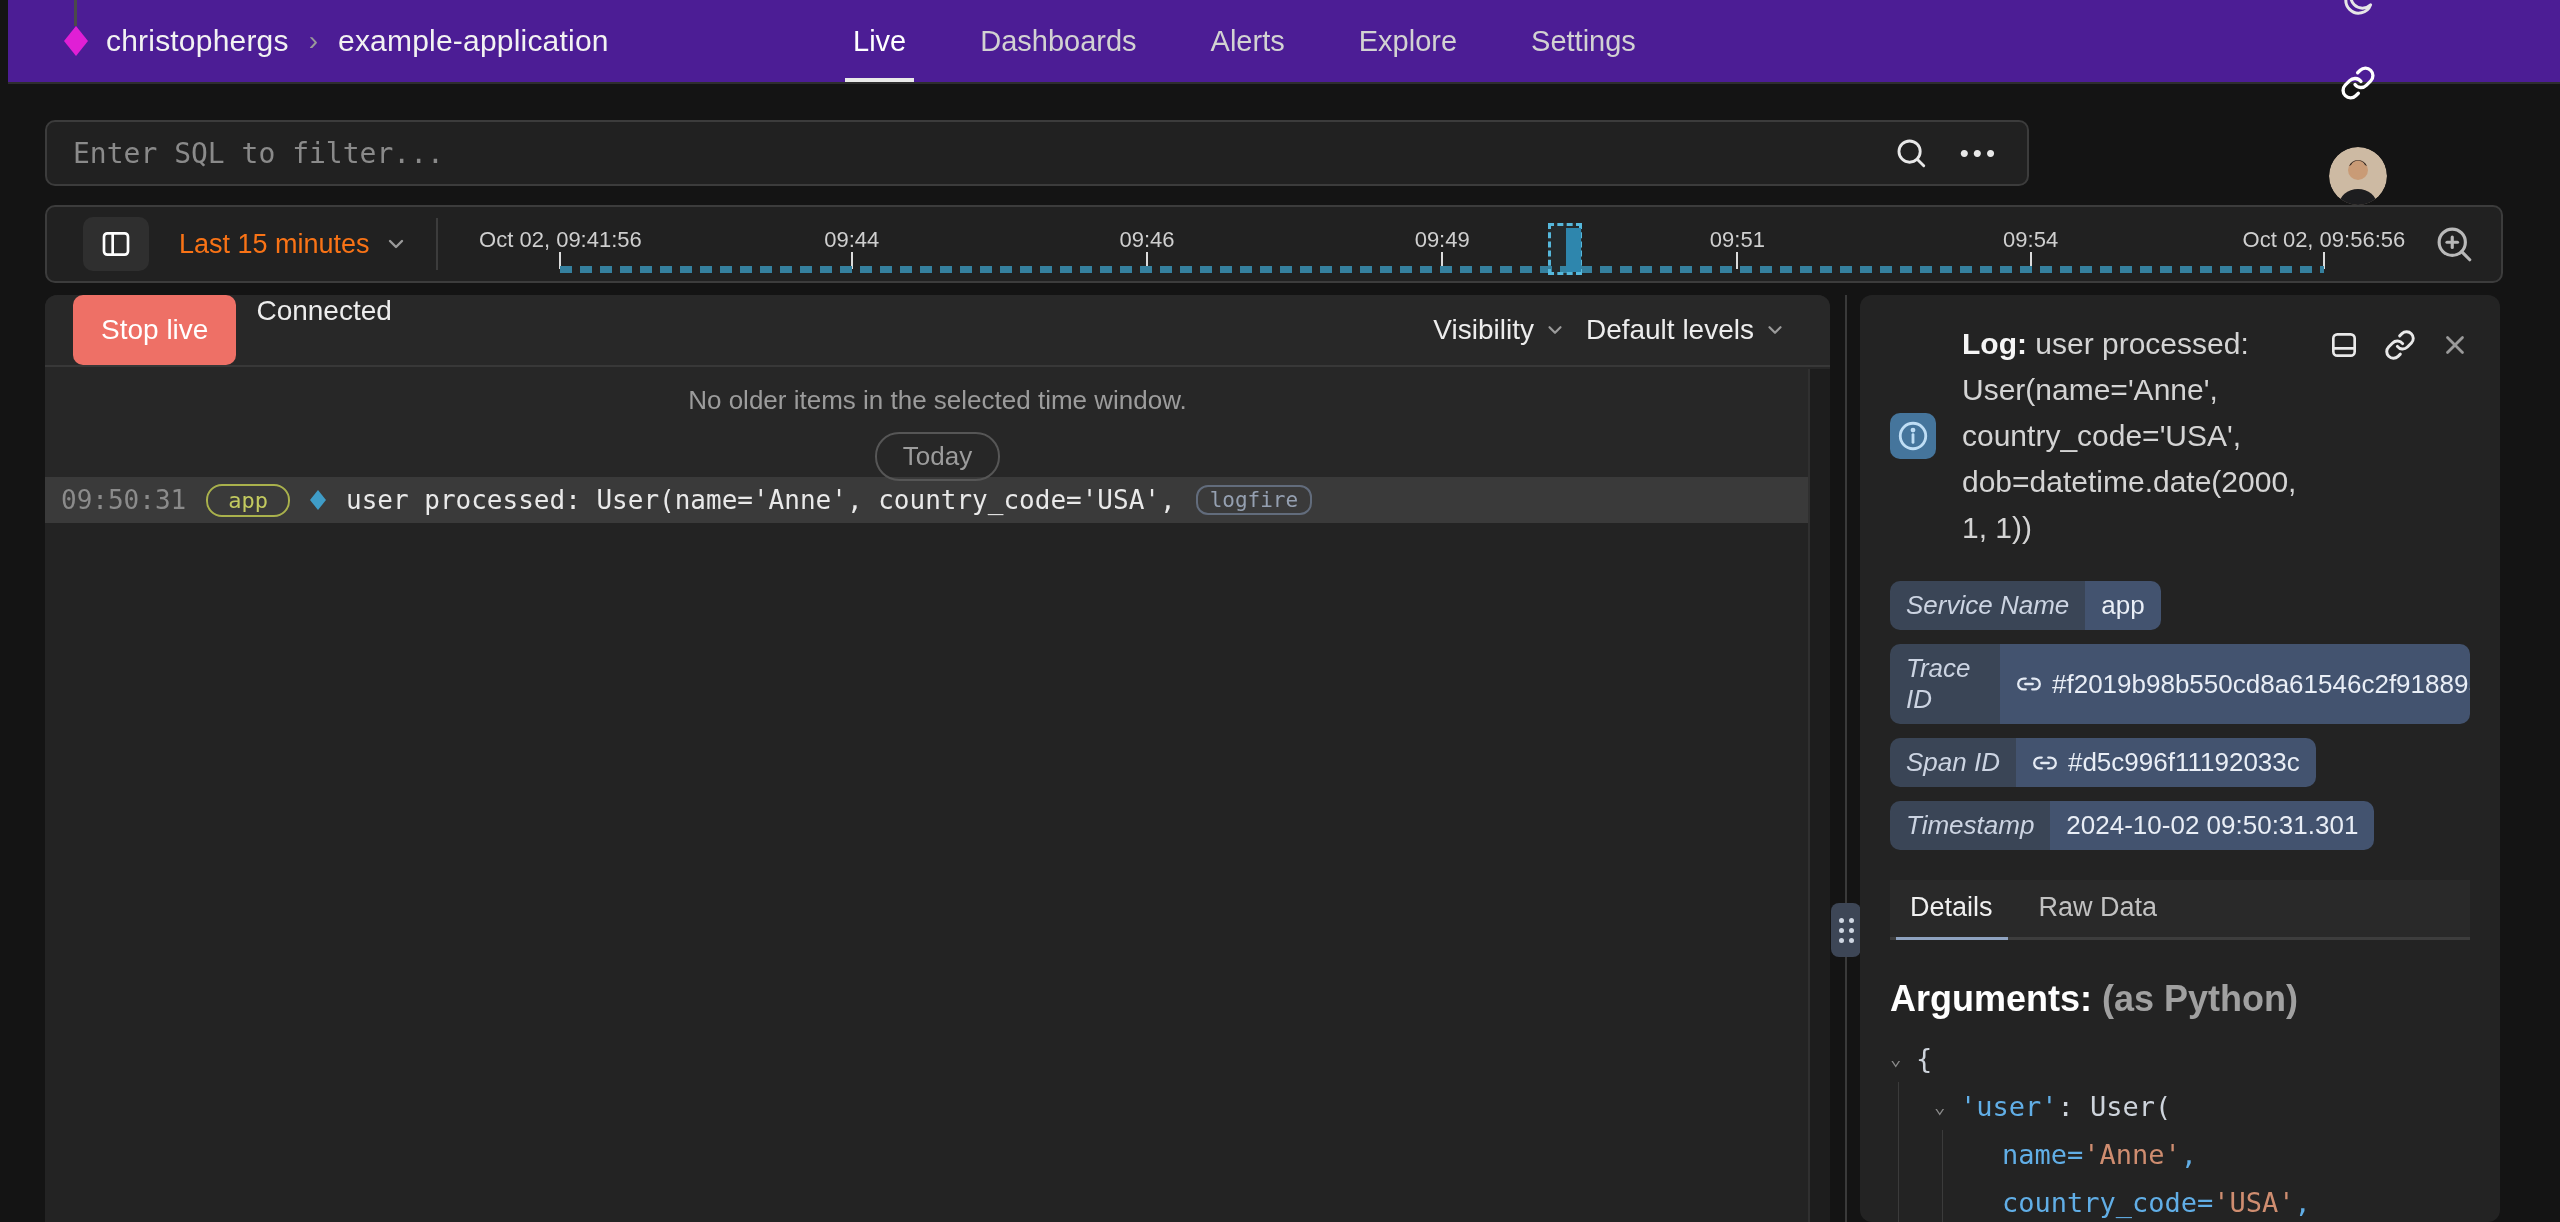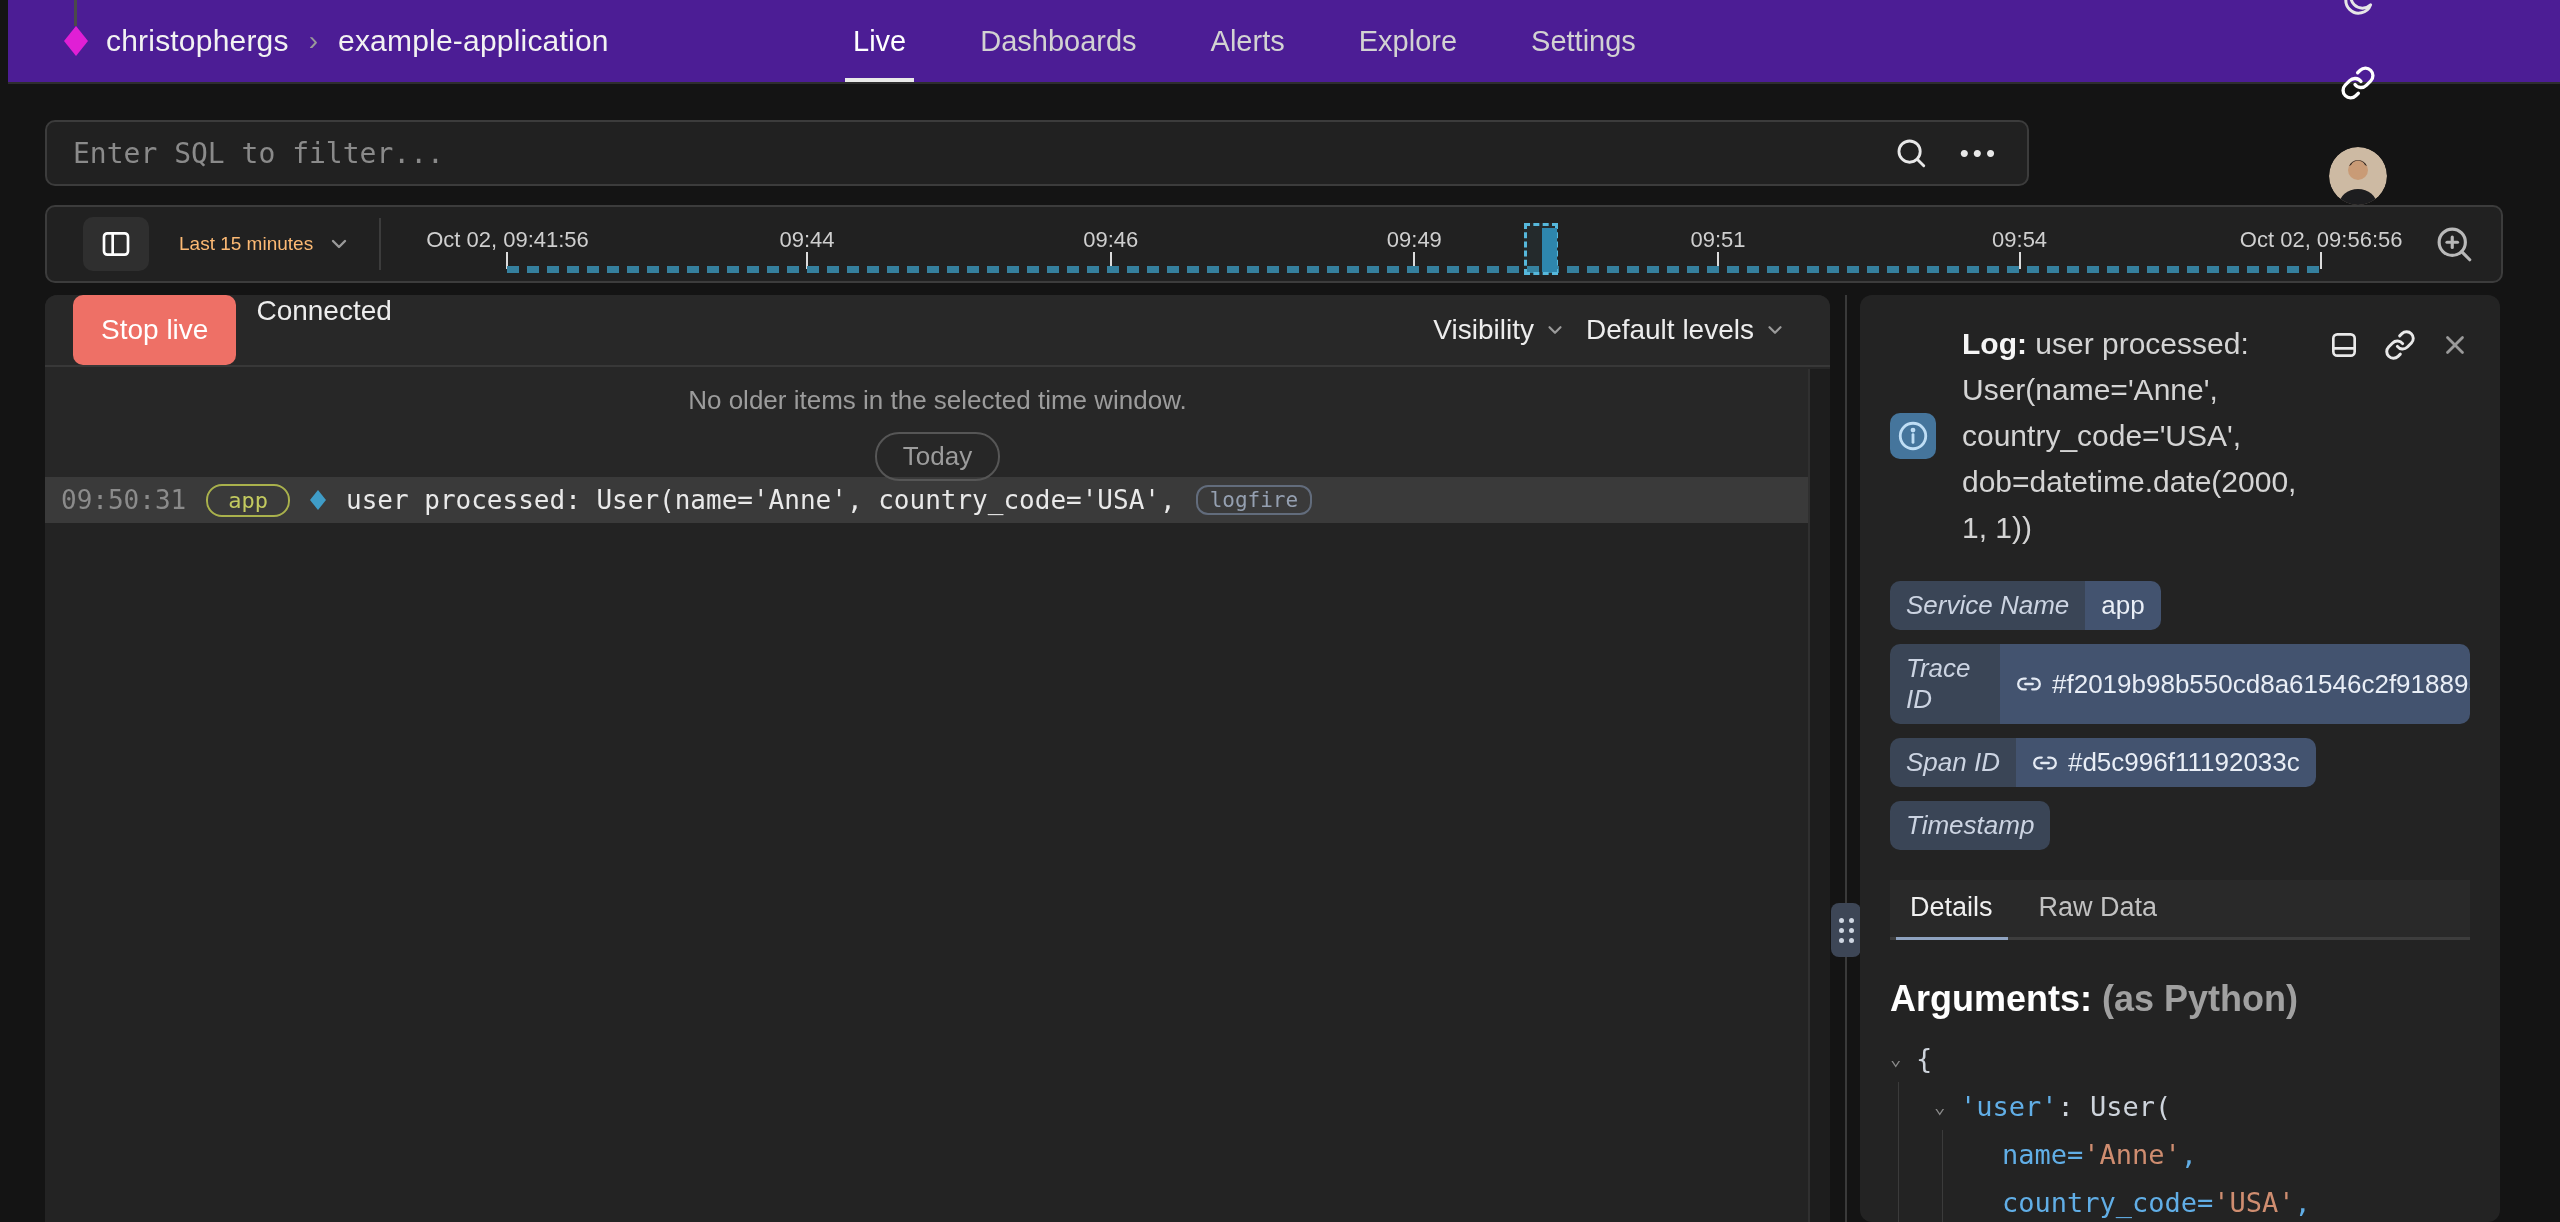--- a/index.html
+++ b/index.html
@@ -50,21 +50,21 @@
 
   
   #timebar {
     position:absolute; left:45px; top:205px; width:2458px; height:78px;
     background:#212121; border:2px solid #3c3c3c; border-radius:10px;
     display:flex; align-items:center;
   }
   .sidebar-btn { margin-left:36px; width:66px; height:54px; background:#2f2f2f; border-radius:10px;
     display:flex; align-items:center; justify-content:center; cursor:pointer; }
   .range-select { display:flex; align-items:center; gap:14px; margin-left:30px; cursor:pointer; }
-  .range-label { font-size:19px; color:#fdba74; }
+  .range-label { font-size:27px; color:#f97316; }
   .tb-divider { width:2px; height:52px; background:#3c3c3c; margin-left:28px; }
   #graph { position:relative; flex:1; height:100%; }
   .tick-label { position:absolute; top:20px; transform:translateX(-50%); font-size:22px; color:#cfcfcf; white-space:nowrap; }
   .tick-line { position:absolute; bottom:12px; width:2px; height:17px; background:#dcdcdc; transform:translateX(-50%); }
   #baseline { position:absolute; bottom:8px; height:7px;
     background:repeating-linear-gradient(90deg,#35809e 0 12px,transparent 12px 20px); }
   #spike-sel { position:absolute; bottom:6px; width:34px; height:52px; border:3px dashed #56b8dc;
     background:rgba(86,184,220,.06); transform:translateX(-50%); }
   #spike-bar { position:absolute; bottom:9px; width:15px; height:44px; background:#2e86ad; }
   .zoom-btn { margin:0 26px 0 14px; cursor:pointer; display:flex; }
@@ -361,20 +361,23 @@
                 <path d="M15 7h2a5 5 0 0 1 0 10h-2"></path>
                 <path d="M9 17H7A5 5 0 0 1 7 7h2"></path>
                 <line x1="8.5" y1="12" x2="15.5" y2="12"></line>
               </svg>
             </span>
             <span>#d5c996f11192033c</span>
           </span>
         </div>
         <div class="badge">
           <span class="badge-label">Timestamp</span>
+          <span class="badge-value">
+            <span>2024-10-02 09:50:31.301</span>
+          </span>
         </div>
       </div>
 
     <div id="detail-tabs">
       <span class="dtab active">Details</span>
       <span class="dtab">Raw Data</span>
       <span id="dtab-underline"></span>
     </div>
 
     <div class="args-heading"><span>Arguments:</span><span class="dim"> (as Python)</span></div>

